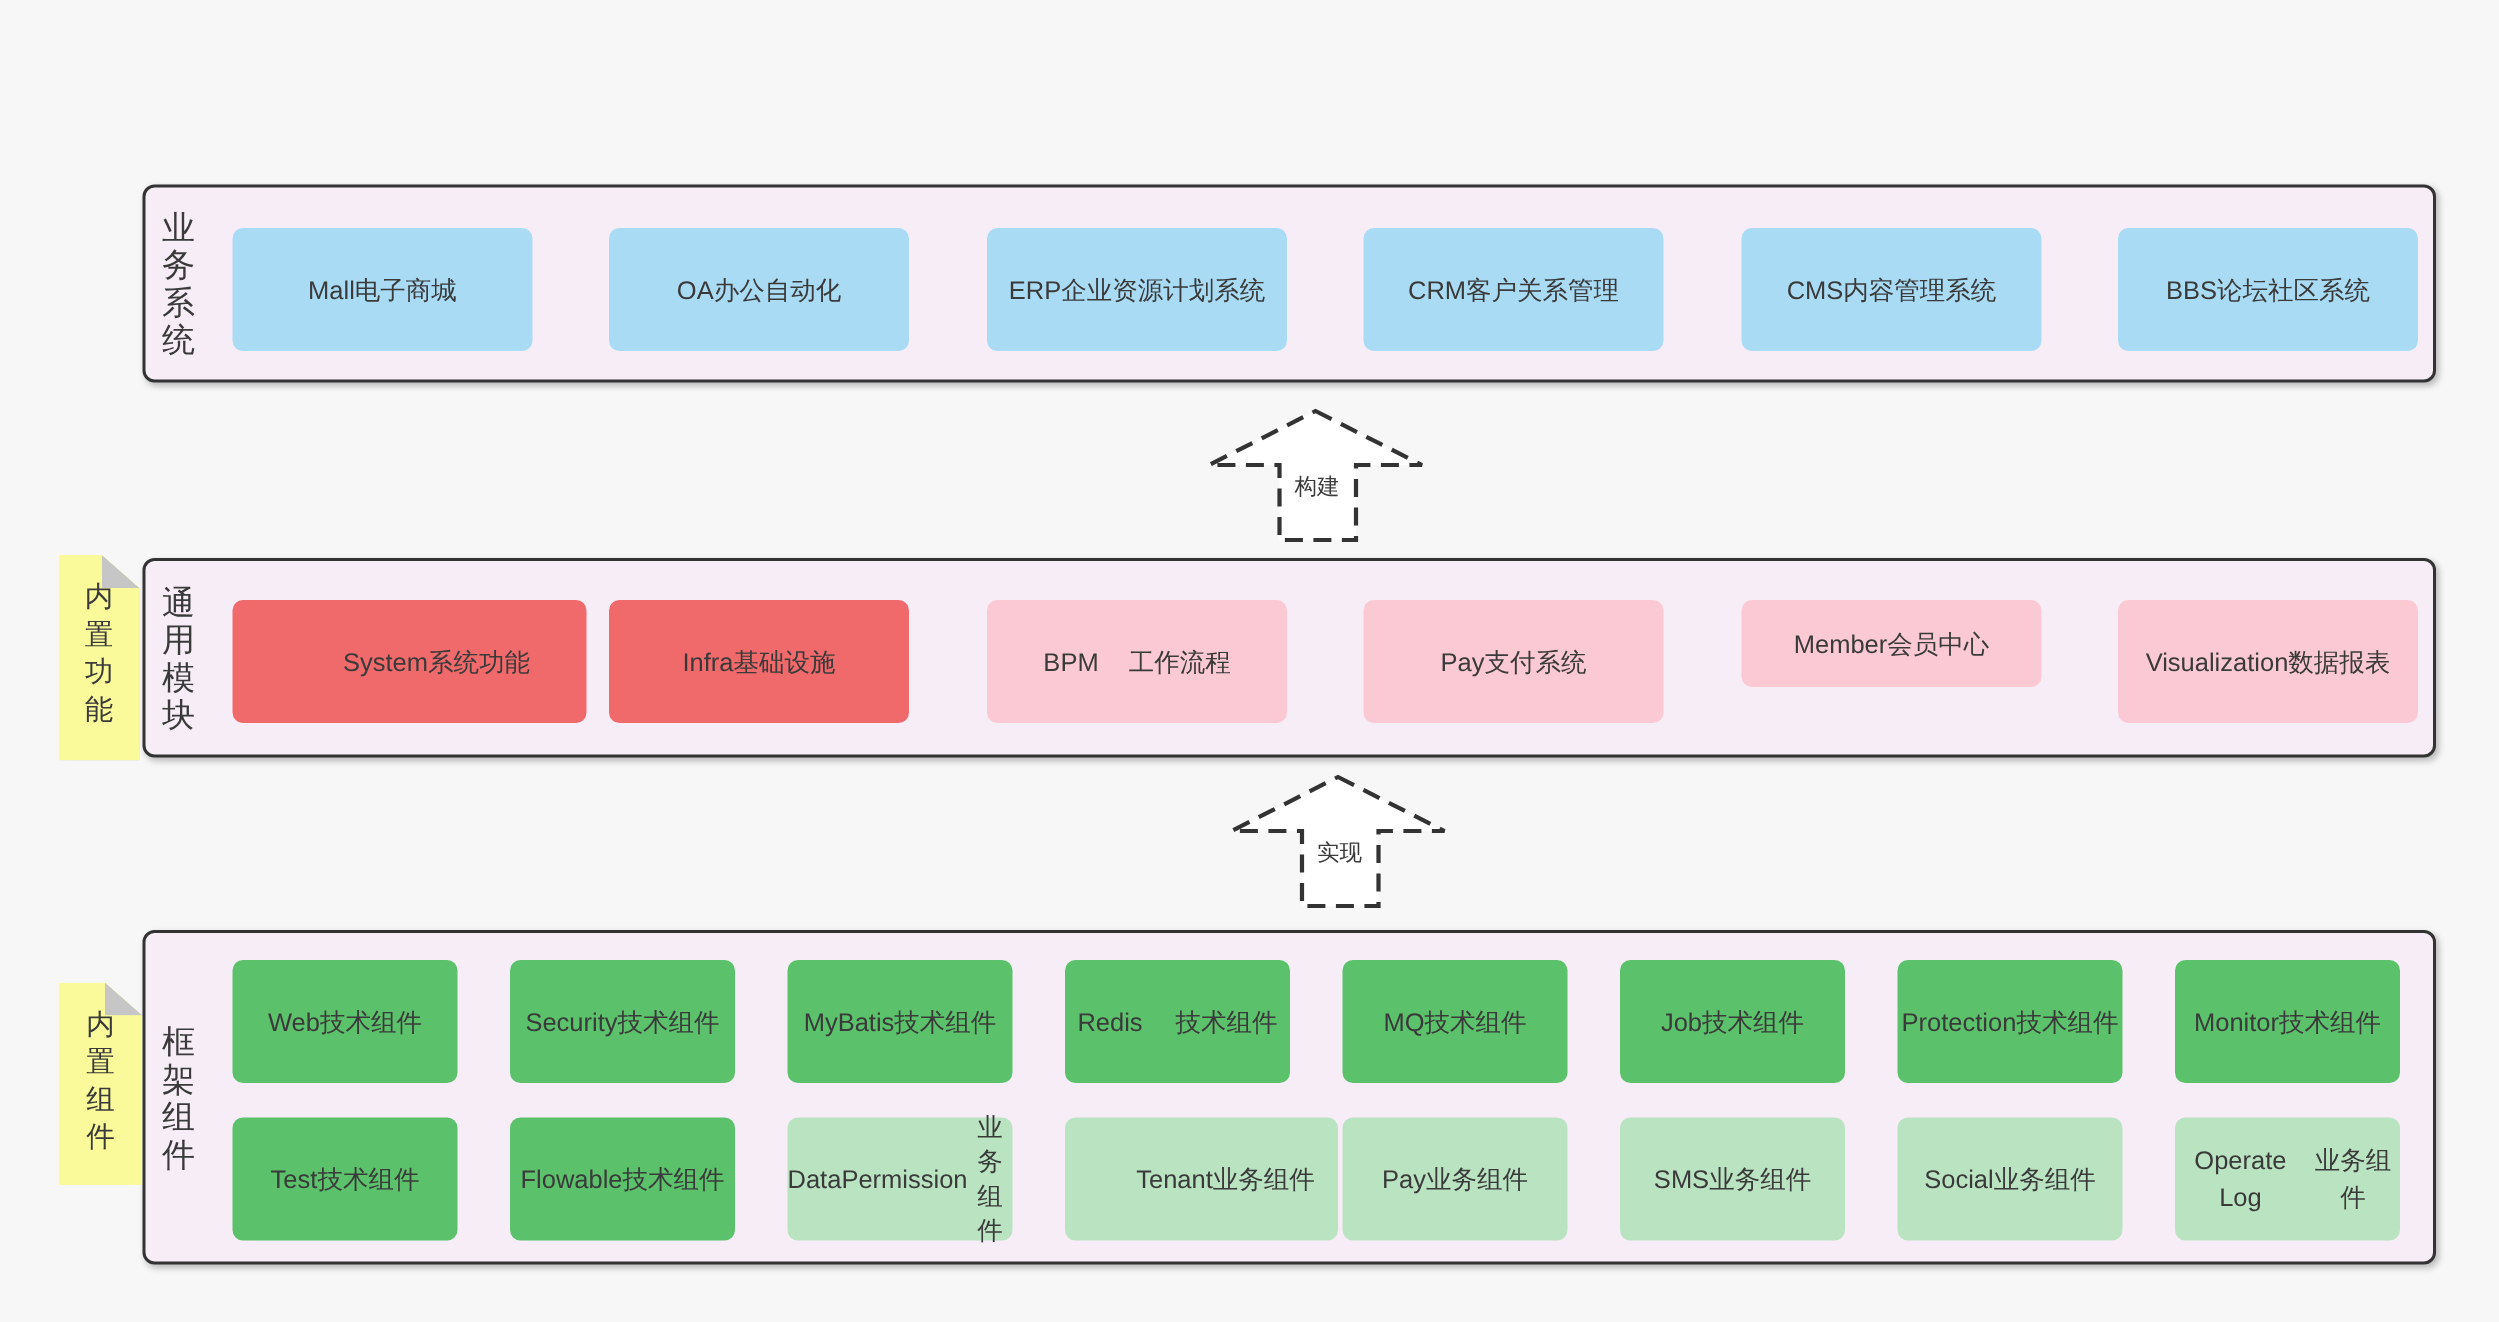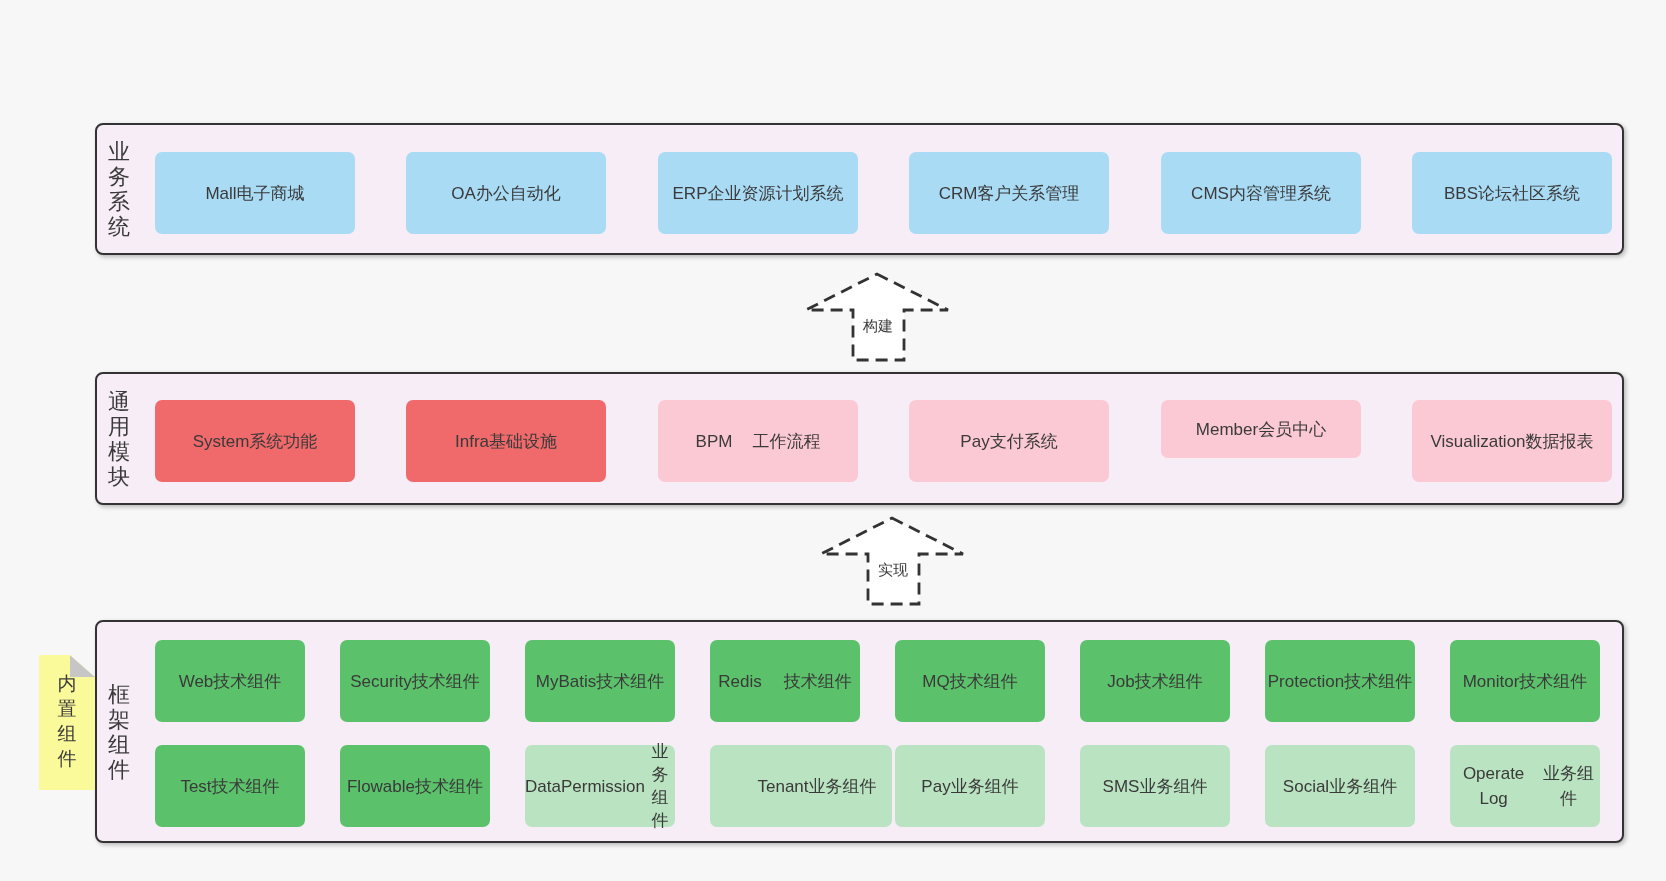--- a/index.html
+++ b/index.html
@@ -126,21 +126,21 @@
         <div class="box blue" style="left: 1315px; top: 27px; width: 200px; height: 82px;">
           <div class="box-line">BBS</div>
           <div class="box-line">论坛社区系统</div>
         </div>
       </div>
   </section>
 
   <section class="band" id="band-1">
     <div class="band-label">通用模块</div>
     <div>
-        <div class="box red" style="left: 58px; top: 26px; width: 200px; height: 82px;">
+        <div class="box red" style="left: 58px; top: 26px; width: 200px; height: 82px; padding-left: 36px;">
           <div class="box-line">System</div>
           <div class="box-line">系统功能</div>
         </div>
         <div class="box red" style="left: 309px; top: 26px; width: 200px; height: 82px;">
           <div class="box-line">Infra</div>
           <div class="box-line">基础设施</div>
         </div>
         <div class="box pink" style="left: 561px; top: 26px; width: 200px; height: 82px; gap: 20px;">
           <div class="box-line">BPM</div>
           <div class="box-line">工作流程</div>
@@ -224,20 +224,24 @@
           <div class="box-line">Social</div>
           <div class="box-line">业务组件</div>
         </div>
         <div class="box lightgreen" style="left: 1353px; top: 123px; width: 150px; height: 82px;">
           <div class="box-line">Operate Log</div>
           <div class="box-line">业务组件</div>
         </div>
       </div>
   </section>
 
+  <div class="sticky" id="note-0">
+    <div class="sticky-fold"></div>
+    <div class="sticky-text">内置功能</div>
+  </div>
 
   <div class="sticky" id="note-1">
     <div class="sticky-fold"></div>
     <div class="sticky-text">内置组件</div>
   </div>
 
   <svg class="arrow-svg" id="arrow-0" width="155" height="98" viewBox="0 0 155 98">
     <path class="arrow-path" d="M77,6 L148,42 L104,42 L104,92 L53,92 L53,42 L6,42 Z"></path>
     <text class="arrow-text" x="78" y="57">构建</text>
   </svg>

